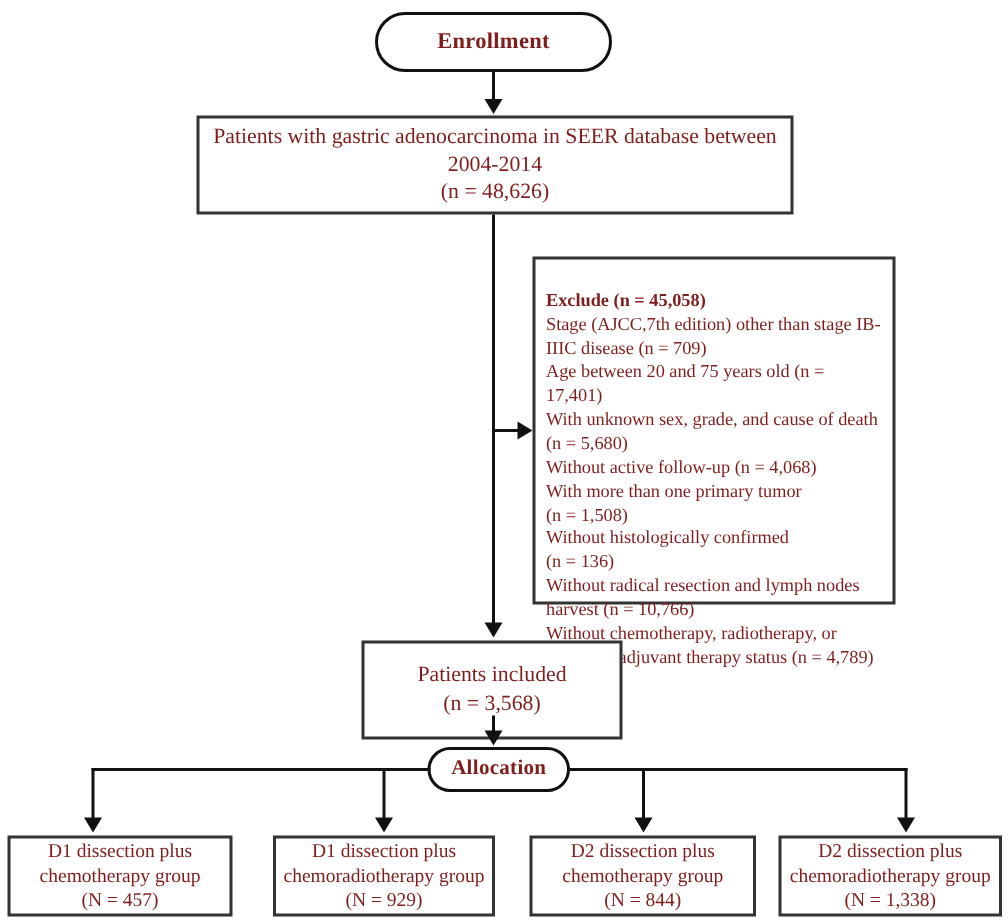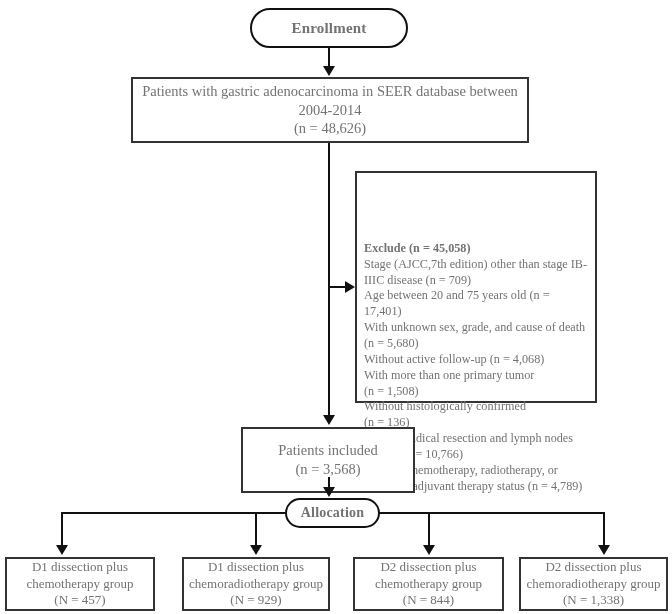--- a/index.html
+++ b/index.html
@@ -6,21 +6,21 @@
     margin: 0;
     padding: 0;
     background: #ffffff;
   }
   #canvas {
     position: relative;
     width: 672px;
     height: 614px;
     background: #ffffff;
     font-family: "Liberation Serif", "DejaVu Serif", serif;
-    color: #737373;
+    color: #7f1d1d;
     overflow: hidden;
     text-decoration: underline;
   }
   .oval {
     position: absolute;
     box-sizing: border-box;
     border: 2px solid #111111;
     border-radius: 999px;
     background: #ffffff;
     display: flex;
@@ -50,21 +50,20 @@
     text-align: left;
   }
   .box.left-align .box-inner {
     text-align: left;
     line-height: 1.30;
     padding: 4px 6px 0 7px;
   }
   .excl-title {
     font-weight: bold;
     display: block;
-    margin-top: 48px;
   }
   
   .vline {
     position: absolute;
     width: 2px;
     background: #111111;
   }
   .hline {
     position: absolute;
     height: 2px;

